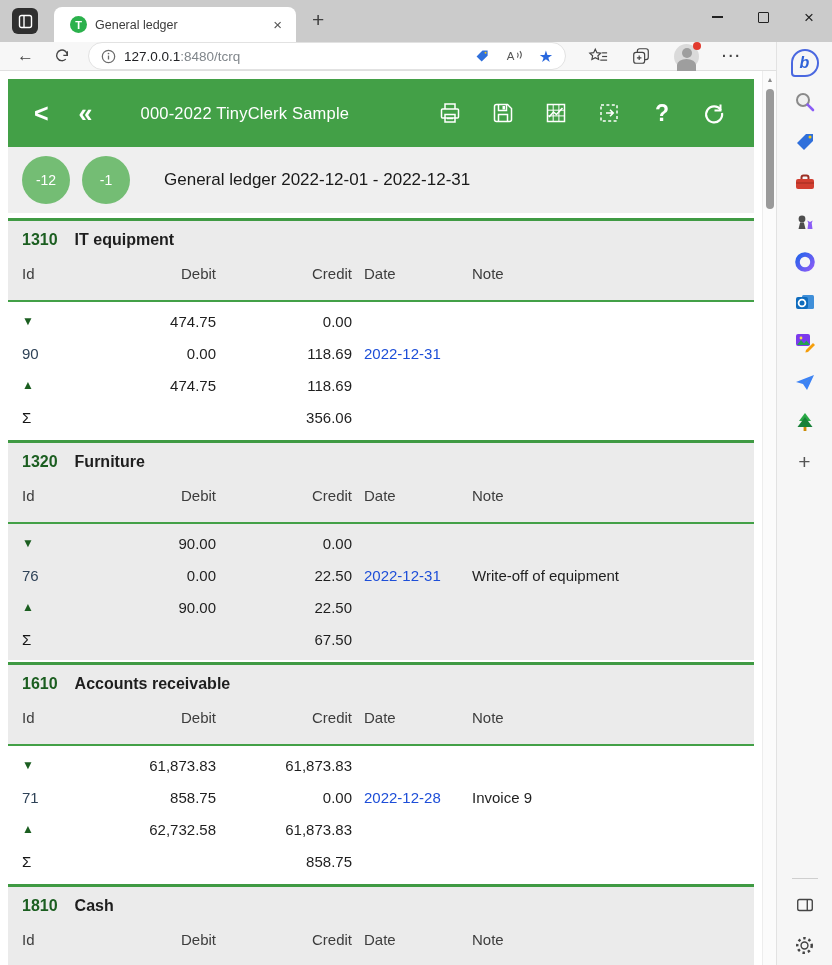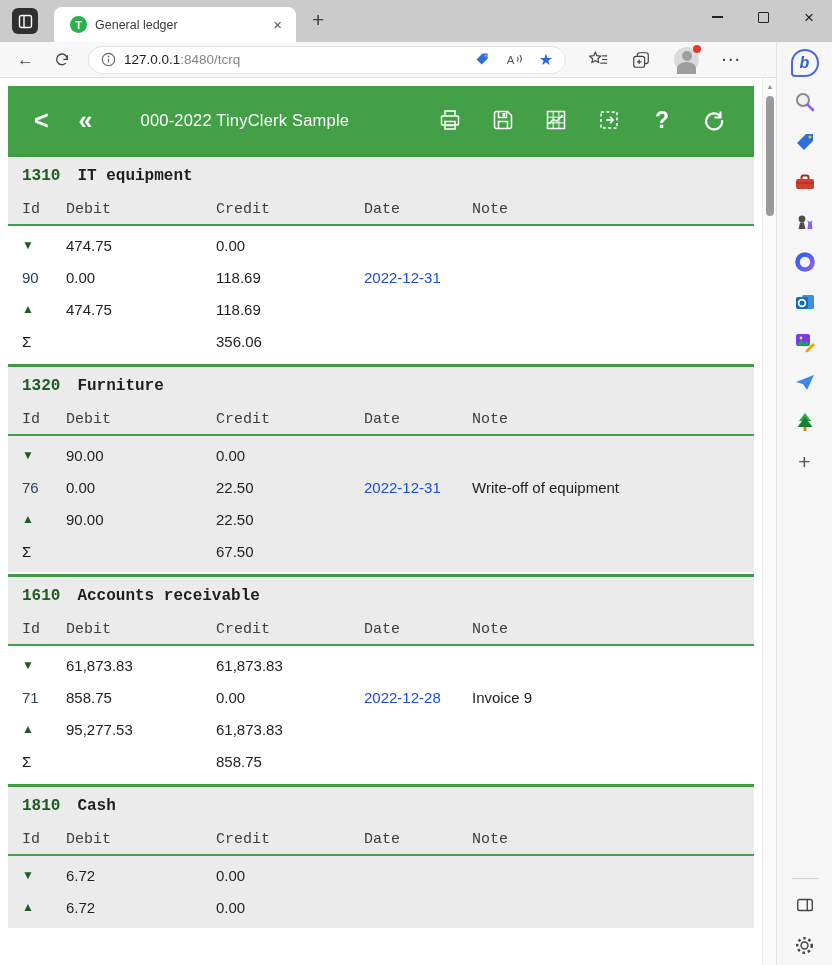--- a/index.html
+++ b/index.html
@@ -75,27 +75,27 @@
 
   
   .subheader { height:66px; background:#efefef; display:flex; align-items:center; padding:0 14px; margin-bottom:5px; }
   .period-btn { width:48px; height:48px; border-radius:50%; background:#74bd74; color:#fff; font-size:14px;
                 display:flex; align-items:center; justify-content:center; margin-right:12px; }
   .page-title { font-size:17px; color:#191919; margin-left:22px; }
 
   
   .ledger-section { border-top:3px solid #3f9a43; margin-bottom:2px; background:#fff; }
   .ledger-section.alt { background:#ebebeb; }
-  .sec-head { background:#ebebeb; padding:9px 14px 4px 14px; border-bottom:2px solid #43a047;font-family:Liberation Mono, monospace; }
+  .sec-head { background:#ebebeb; padding:9px 14px 16px 14px; border-bottom:2px solid #43a047; }
   .sec-title { font-size:16px; font-weight:bold; line-height:20px; margin-bottom:12px; }
   .acct { color:#1b5e20; margin-right:17px; }
   .acct-name { color:#1e1e1e; }
   .grid5 { display:grid; grid-template-columns:44px 150px 136px 108px 1fr; align-items:center; }
   .col-row { height:22px; font-size:15px; color:#3d3d3d; }
-  .c-debit, .c-credit { text-align:left; }
+  .c-debit, .c-credit { text-align:right; }
   .c-date { padding-left:12px; }
   .c-note { padding-left:12px; }
   .rows { padding:3px 14px 5px 14px; }
   .lrow { height:32px; font-size:15px; color:#1f1f1f; }
   .lrow .c-id { color:#2e4257; }
   .lrow .c-date { color:#1d4ed8; }
   .lrow .c-id.tri { color:#1b5e20; font-size:12px; }
   .lrow .c-id.sigma { color:#161616; font-size:15px; }
 </style>
 </head>
@@ -227,20 +227,25 @@
                 </span>
               <span class="ic">
                 <svg width="26" height="26" viewBox="0 0 26 26">
                   <path d="M18.5 4.5v6h-6" fill="none" stroke="#fff" stroke-width="2"></path>
                   <path d="M18.8 10a8 8 0 1 0 1.2 3" fill="none" stroke="#fff" stroke-width="2.2"></path>
                 </svg>
               </span>
             </span>
           </div>
 
+          <div class="subheader">
+            <div class="period-btn">-12</div>
+            <div class="period-btn">-1</div>
+            <div class="page-title">General ledger 2022-12-01 - 2022-12-31</div>
+          </div>
 
           <div id="sections">
   <section class="ledger-section">
     <div class="sec-head">
       <div class="sec-title">
         <span class="acct">1310</span><span class="acct-name">IT equipment</span>
       </div>
       <div class="col-row grid5">
         <span class="c-id">Id</span>
         <span class="c-debit">Debit</span>
@@ -356,21 +361,21 @@
   <div class="lrow grid5">
     <span class="c-id">71</span>
     <span class="c-debit">858.75</span>
     <span class="c-credit">0.00</span>
     <span class="c-date">2022-12-28</span>
     <span class="c-note">Invoice 9</span>
   </div>
 
   <div class="lrow grid5">
     <span class="c-id tri">▲</span>
-    <span class="c-debit">95,277.53</span>
+    <span class="c-debit">62,732.58</span>
     <span class="c-credit">61,873.83</span>
     <span class="c-date"></span>
     <span class="c-note"></span>
   </div>
 
   <div class="lrow grid5">
     <span class="c-id sigma">Σ</span>
     <span class="c-debit"></span>
     <span class="c-credit">858.75</span>
     <span class="c-date"></span>

